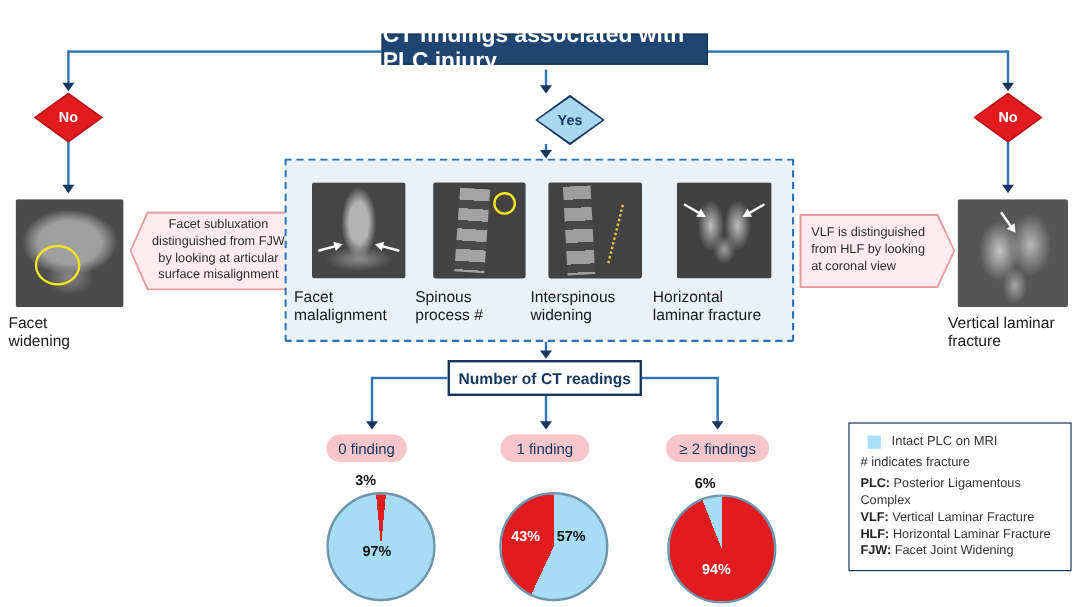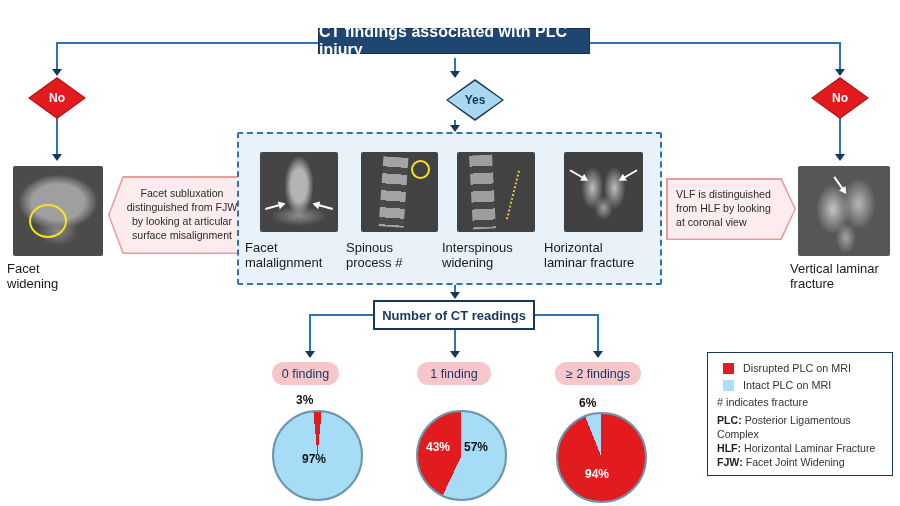--- a/index.html
+++ b/index.html
@@ -8,21 +8,21 @@
 
   
   .line { position:absolute; background:#2e74b5; }
   .hline { height:2px; }
   .vline { width:2px; }
   .ahead { position:absolute; width:0; height:0; border-left:5px solid transparent; border-right:5px solid transparent; border-top:7px solid #17375e; }
 
   
   .title-box { position:absolute; left:318px; top:28px; width:272px; height:26px;
     background:#1f4571; border:1px solid #142f4f; display:flex; align-items:center; justify-content:center;
-    color:#ffffff; font-size:16px; font-weight:bold; }
+    color:#ffffff; font-size:19px; font-weight:bold; }
   .readings-box { position:absolute; left:373px; top:300px; width:162px; height:30px;
     background:#ffffff; border:2px solid #17375e; display:flex; align-items:center; justify-content:center;
     color:#17375e; font-size:13px; font-weight:bold; }
 
   
   .diamond { position:absolute; width:58px; height:42px; }
   .diamond .shape { position:absolute; inset:0; clip-path:polygon(50% 0,100% 50%,50% 100%,0 50%); }
   .diamond .inner { position:absolute; inset:2px; clip-path:polygon(50% 0,100% 50%,50% 100%,0 50%); }
   .diamond .lbl { position:absolute; inset:0; display:flex; align-items:center; justify-content:center;
     font-size:12px; font-weight:bold; }
@@ -148,21 +148,21 @@
     <div class="shape"></div>
     <div class="inner"></div>
     <div class="lbl">No</div>
   </div>
 
   <div class="ct ct-axial" style="left:13px; top:166px; width:90px; height:90px;">
     <div class="ycircle" style="left:18%; top:42%; width:38px; height:34px;"></div>
   </div>
   <div class="caption" style="left:7px; top:261px; width:102px;">Facet
 widening</div>
-  <div class="callout point-left" style="left:108px; top:176px; width:132px; height:78px;">
+  <div class="callout point-left" style="left:108px; top:176px; width:132px; height:66px;">
     <div class="edge"></div>
     <div class="fill"></div>
     <div class="txt">Facet subluxation
 distinguished from FJW
 by looking at articular
 surface misalignment</div>
   </div>
 
   <div class="ct ct-vlf" style="left:798px; top:166px; width:92px; height:90px;">
     <div class="warrow" style="left:36%; top:18%; transform:rotate(55deg);"></div>
@@ -222,27 +222,24 @@
   <div class="pie" style="left: 416px; top: 410px; background: conic-gradient(rgb(166, 220, 245) 0deg, rgb(166, 220, 245) 205.2deg, rgb(225, 27, 30) 205.2deg, rgb(225, 27, 30) 360deg);"></div>
   <div class="pct white" style="left:426px; top:440px;">43%</div>
   <div class="pct" style="left:464px; top:440px;">57%</div>
 
   <div class="pie" style="left: 556px; top: 412px; background: conic-gradient(rgb(225, 27, 30) 0deg, rgb(225, 27, 30) 338.4deg, rgb(166, 220, 245) 338.4deg, rgb(166, 220, 245) 360deg);"></div>
   <div class="pct" style="left:579px; top:396px;">6%</div>
   <div class="pct white" style="left:585px; top:467px;">94%</div>
 
   <div class="legend">
     <div class="leg-row">
-      <div class="swatch" style="background: rgb(225, 27, 30);"></div>
-      <div class="leg-label">Disrupted PLC on MRI</div>
-    </div>
-    <div class="leg-row">
       <div class="swatch" style="background: rgb(168, 224, 248);"></div>
       <div class="leg-label">Intact PLC on MRI</div>
     </div>
     <div class="leg-note"># indicates fracture</div>
     <div class="leg-def"><b>PLC:</b> <span>Posterior Ligamentous Complex</span></div>
+    <div class="leg-def"><b>VLF:</b> <span>Vertical Laminar Fracture</span></div>
     <div class="leg-def"><b>HLF:</b> <span>Horizontal Laminar Fracture</span></div>
     <div class="leg-def"><b>FJW:</b> <span>Facet Joint Widening</span></div>
   </div>
 
 
 </div>
 
 </body></html>

